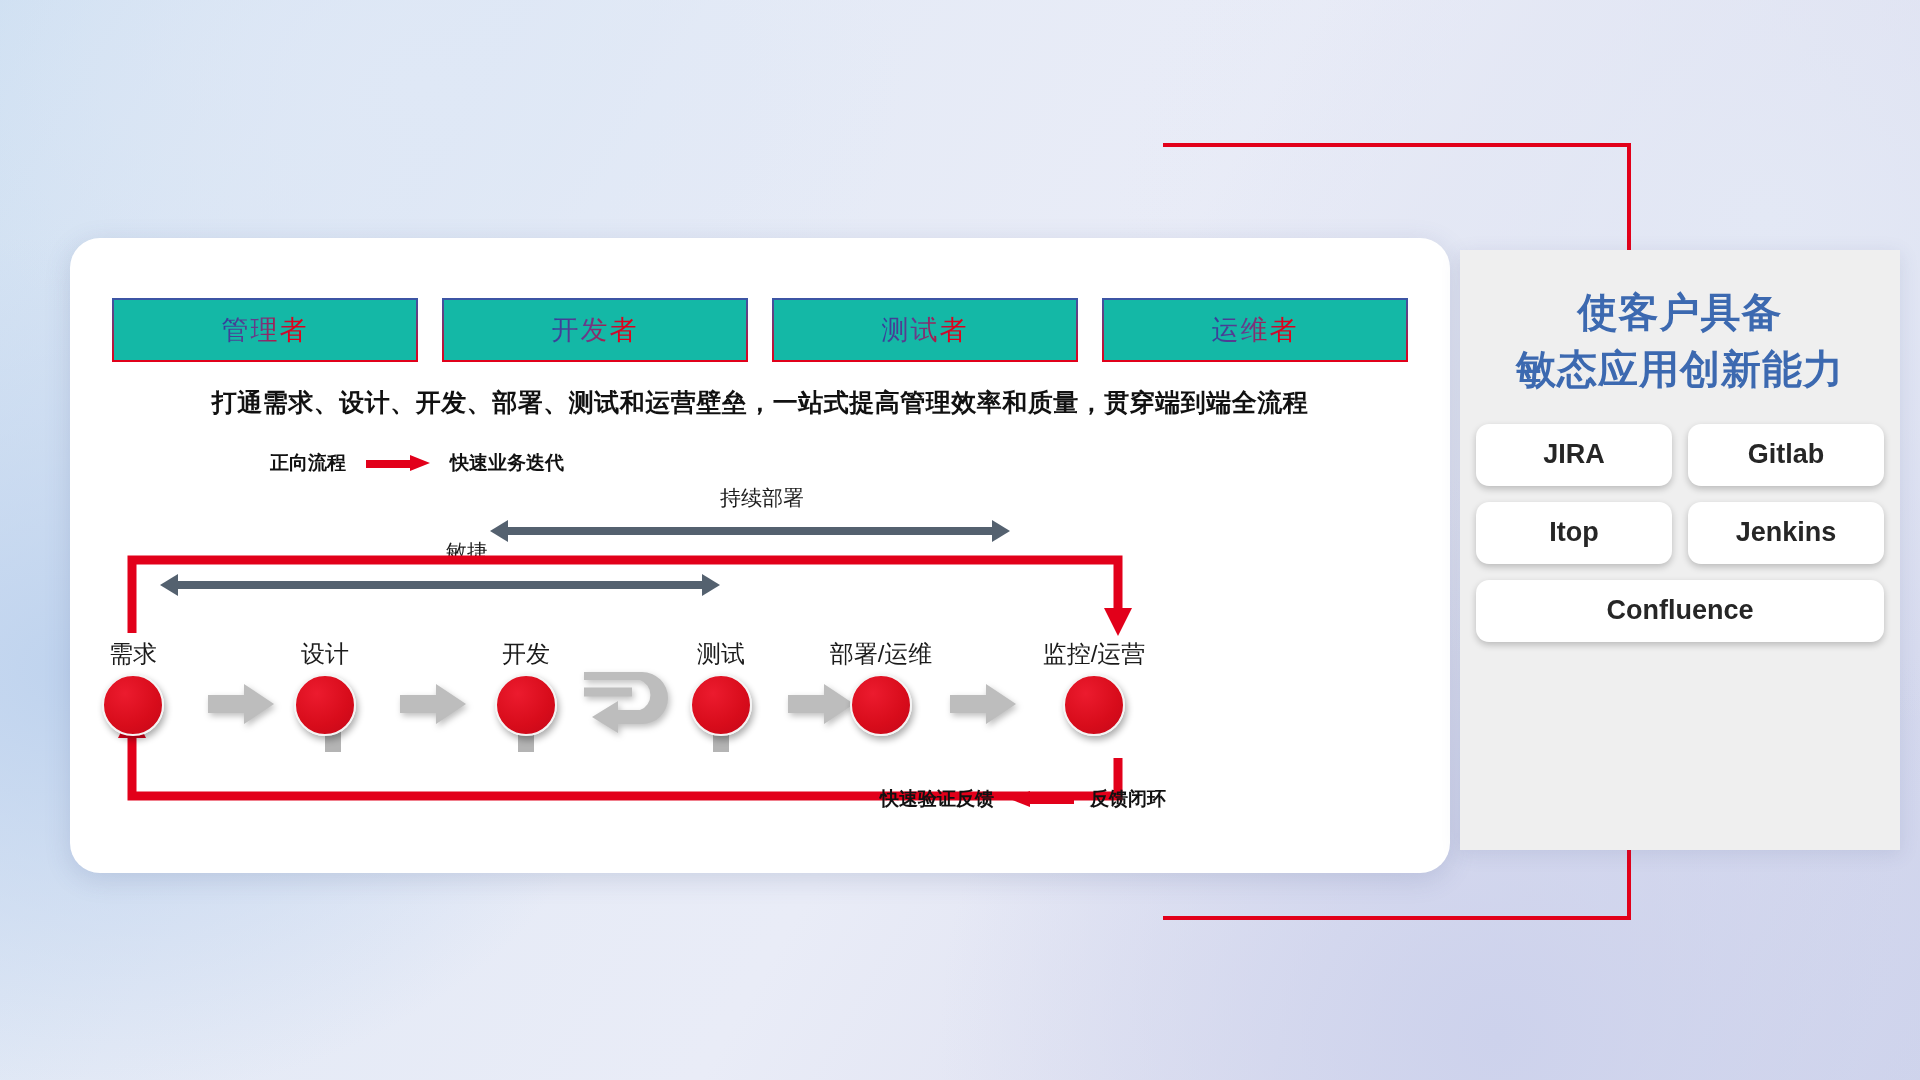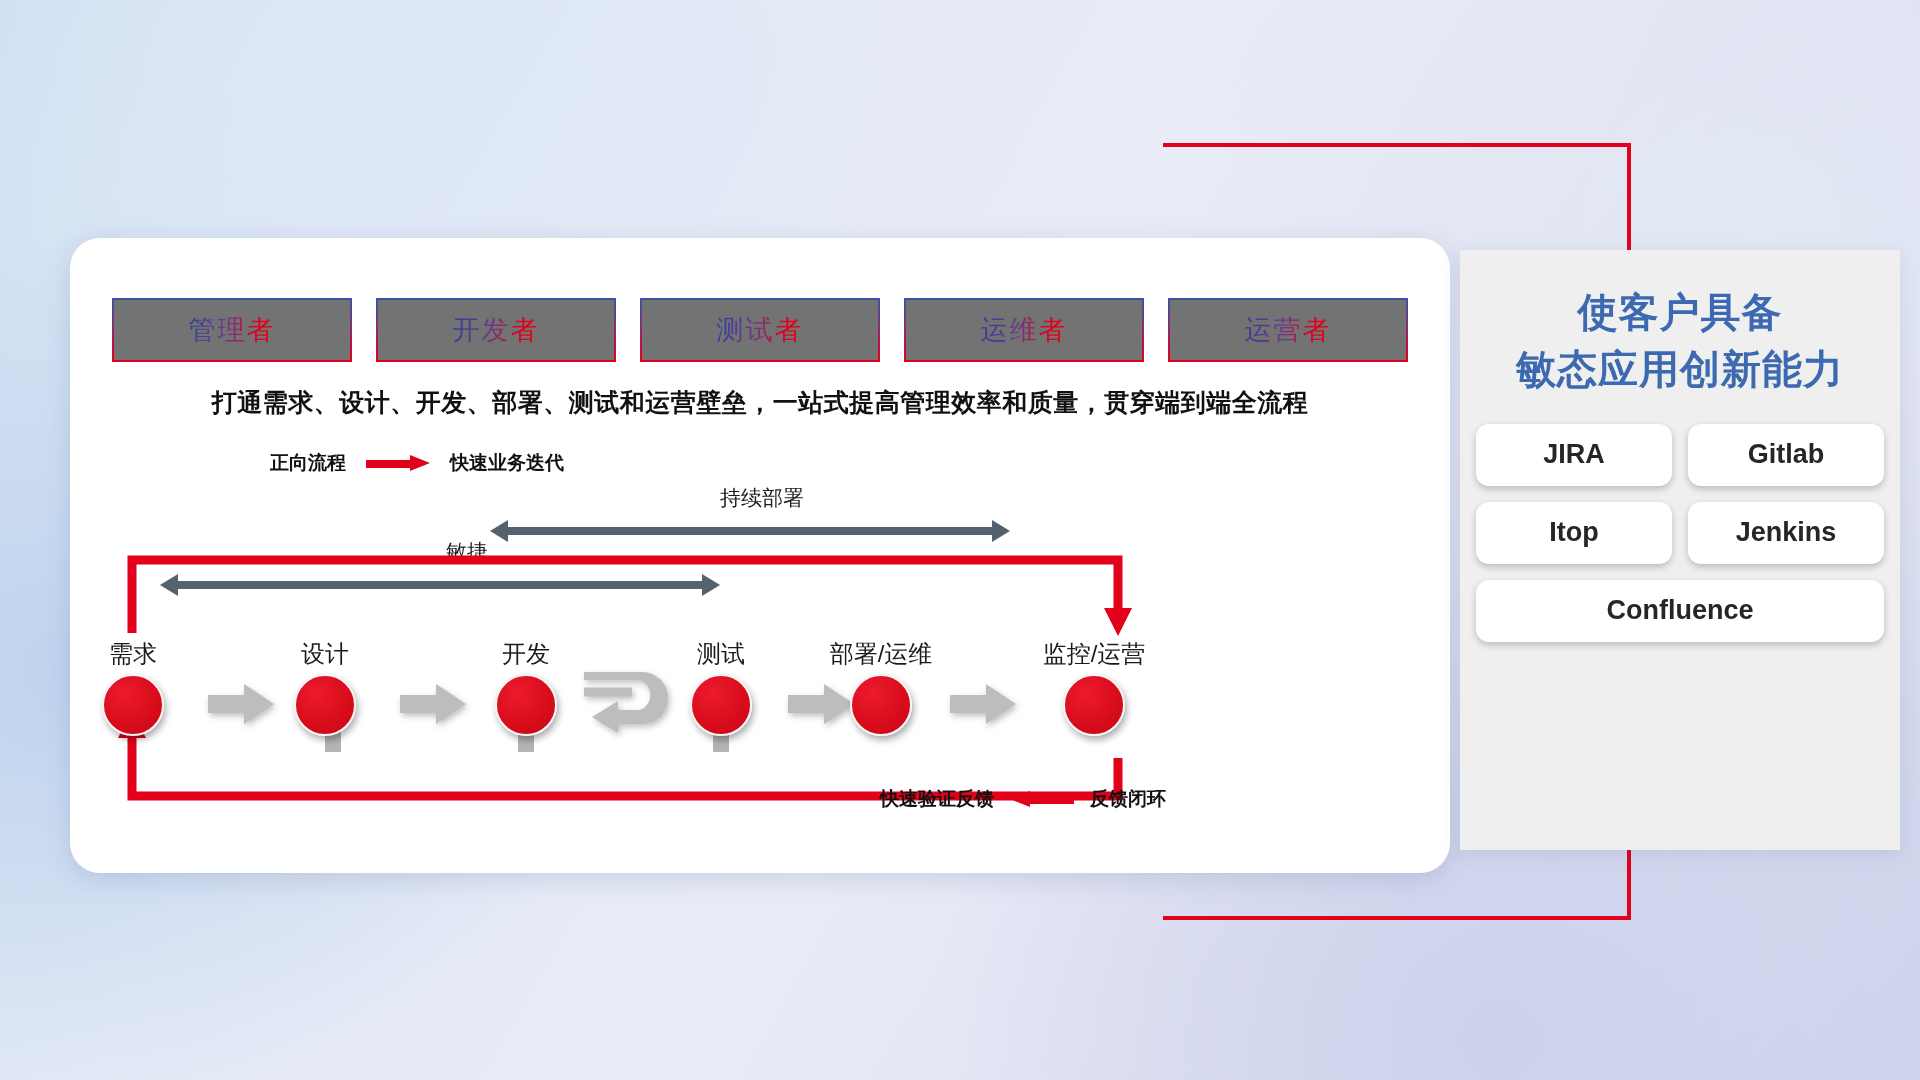--- a/index.html
+++ b/index.html
@@ -25,21 +25,21 @@
   
   .card {
     position:absolute; left:70px; top:238px; width:1380px; height:635px;
     background:#ffffff; border-radius:30px;
     box-shadow:0 6px 26px rgba(70,90,140,.18);
   }
 
   
   .roles { position:absolute; left:42px; top:60px; width:1296px; display:flex; gap:24px; }
   .role {
-    flex:1; height:64px; background:#737373;
+    flex:1; height:64px; background:#14b8a6;
     border-top:2.5px solid #3b55a5;
     border-bottom:2.5px solid #e2001a;
     border-left:2.5px solid;
     border-right:2.5px solid;
     border-image:linear-gradient(#3b55a5,#e2001a) 1;
     display:flex; align-items:center; justify-content:center;
     position:relative;
   }
   .role-label {
     font-size:27px; font-weight:500; letter-spacing:2px;
@@ -159,23 +159,20 @@
         <span class="role-label">管理者</span>
       </div>
       <div class="role">
         <span class="role-label">开发者</span>
       </div>
       <div class="role">
         <span class="role-label">测试者</span>
       </div>
       <div class="role">
         <span class="role-label">运维者</span>
-      </div>
-      <div class="role">
-        <span class="role-label">运营者</span>
       </div>
     </div>
 
     <div class="desc">打通需求、设计、开发、部署、测试和运营壁垒，一站式提高管理效率和质量，贯穿端到端全流程</div>
 
     <div class="legend-fwd">
       <span>正向流程</span>
       <span class="ar-red right">
         <span class="shaft"></span>
           <span class="head"></span>

